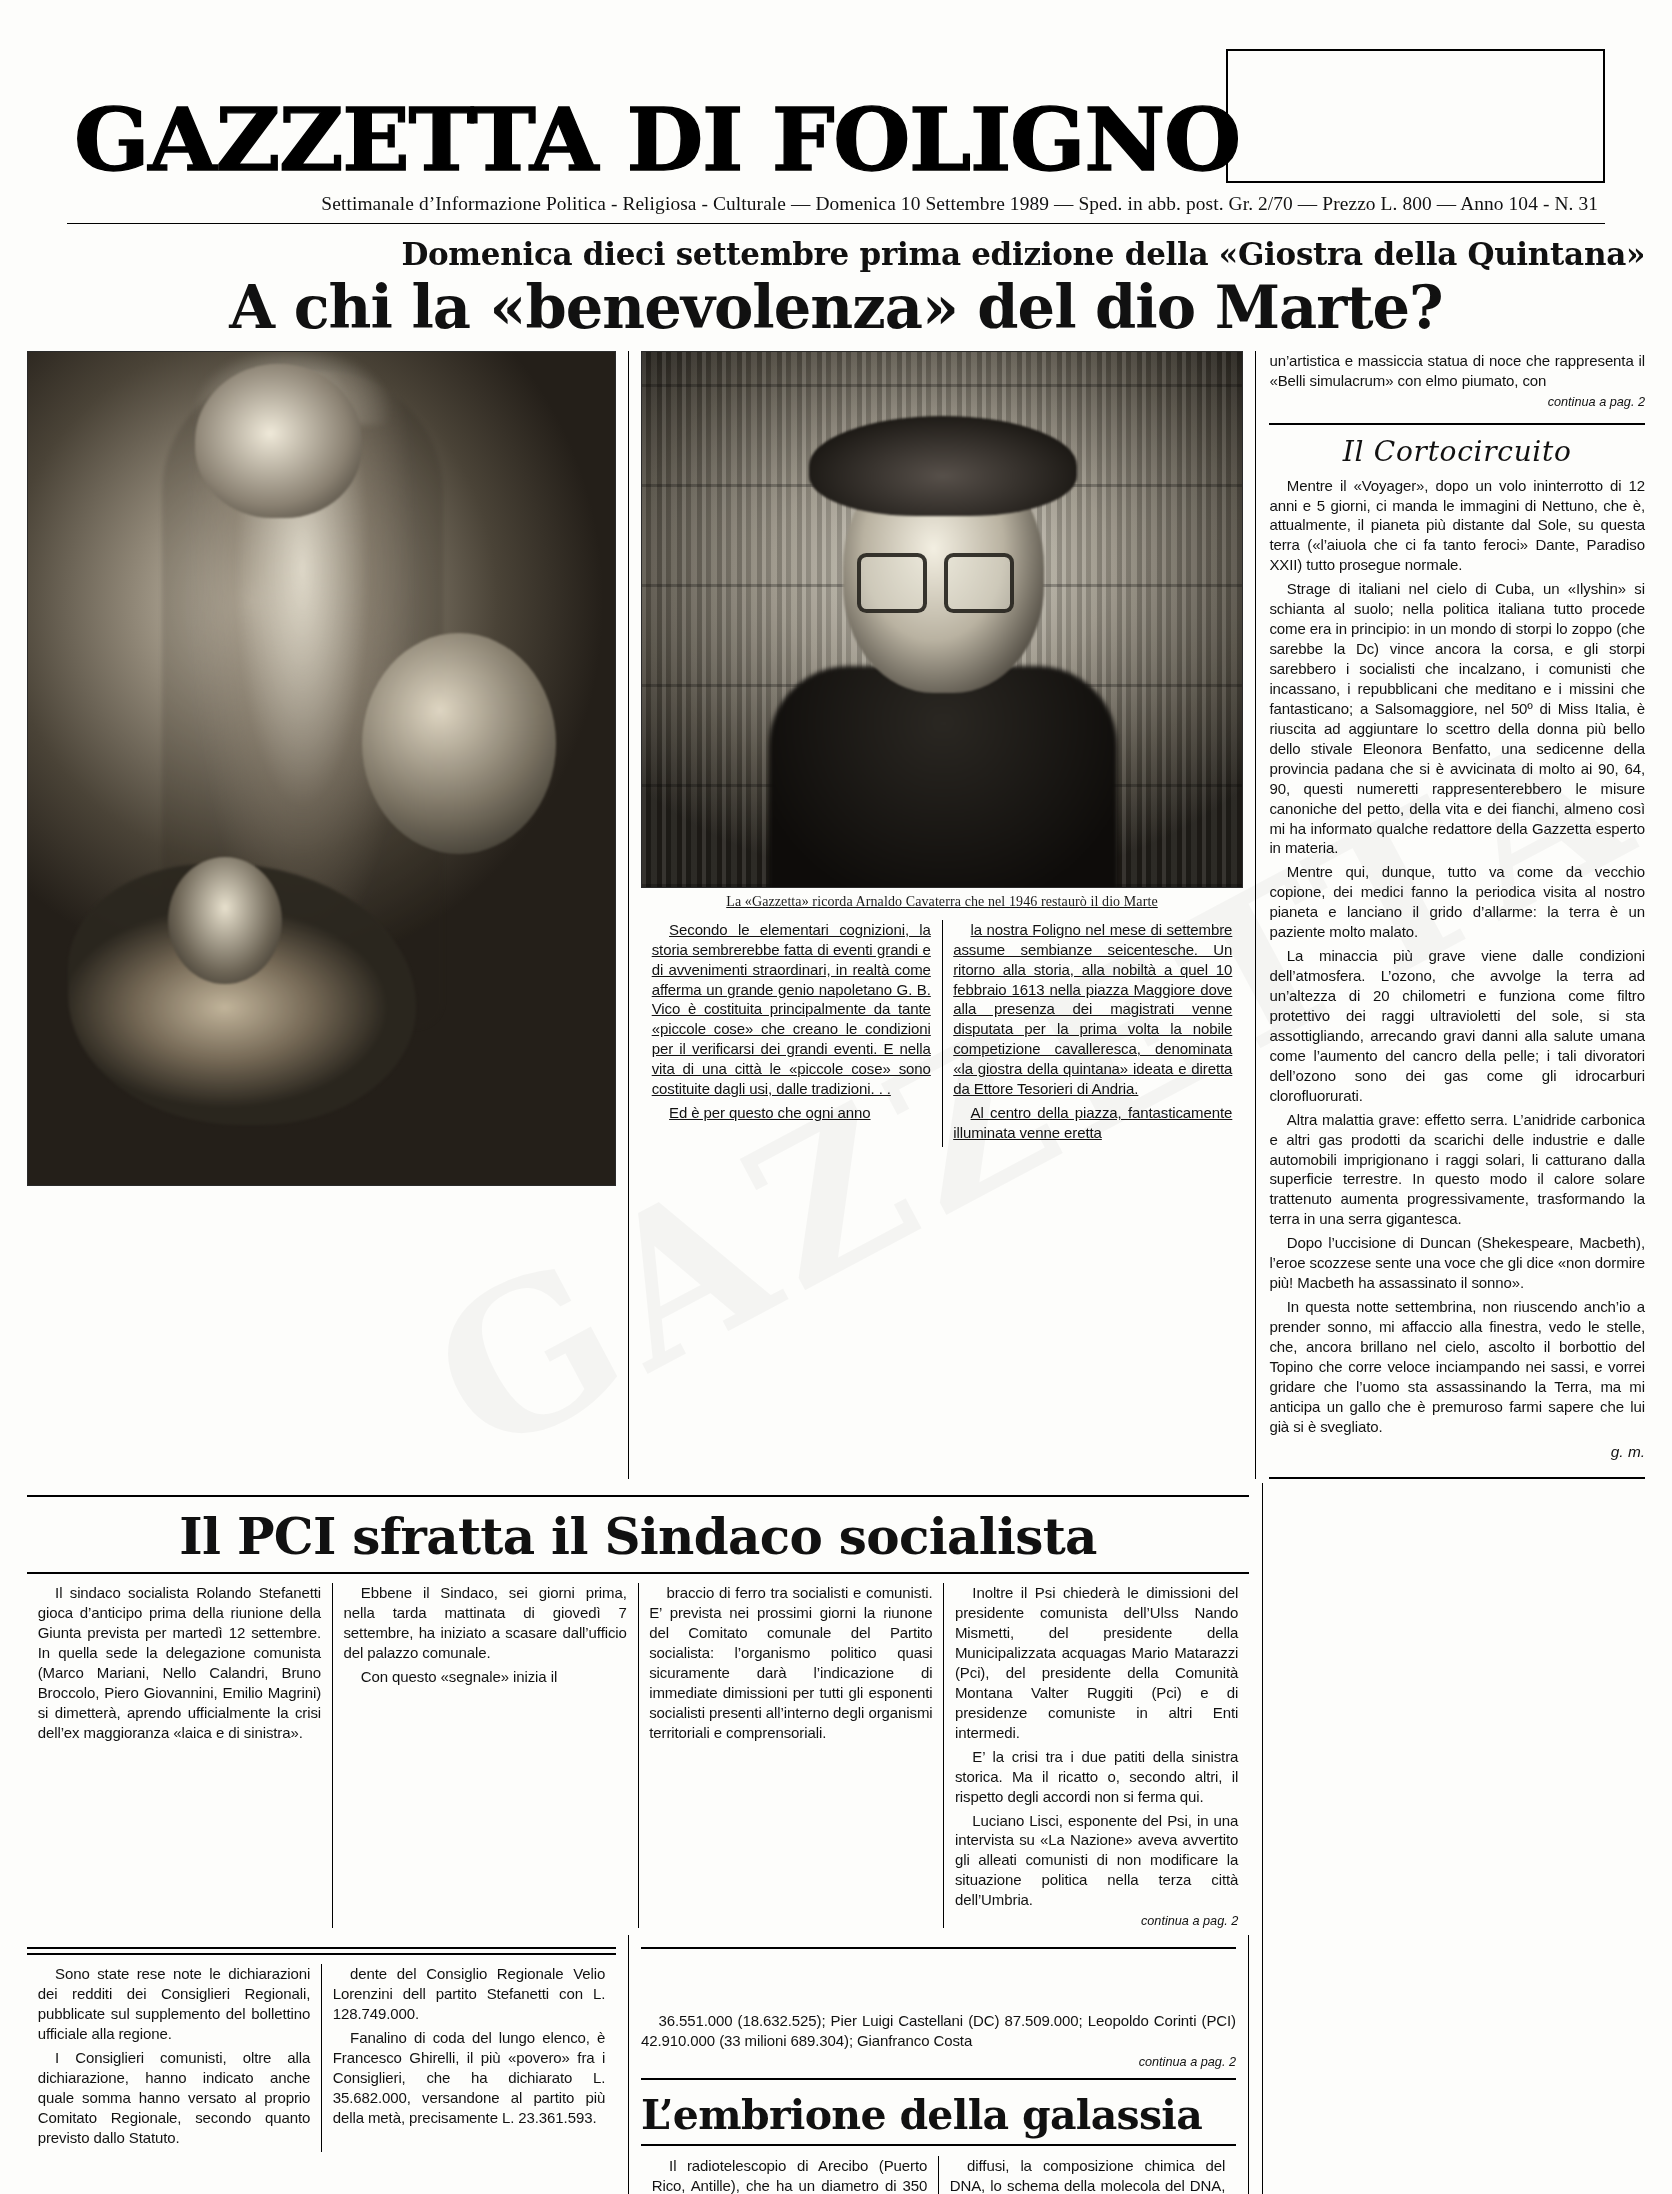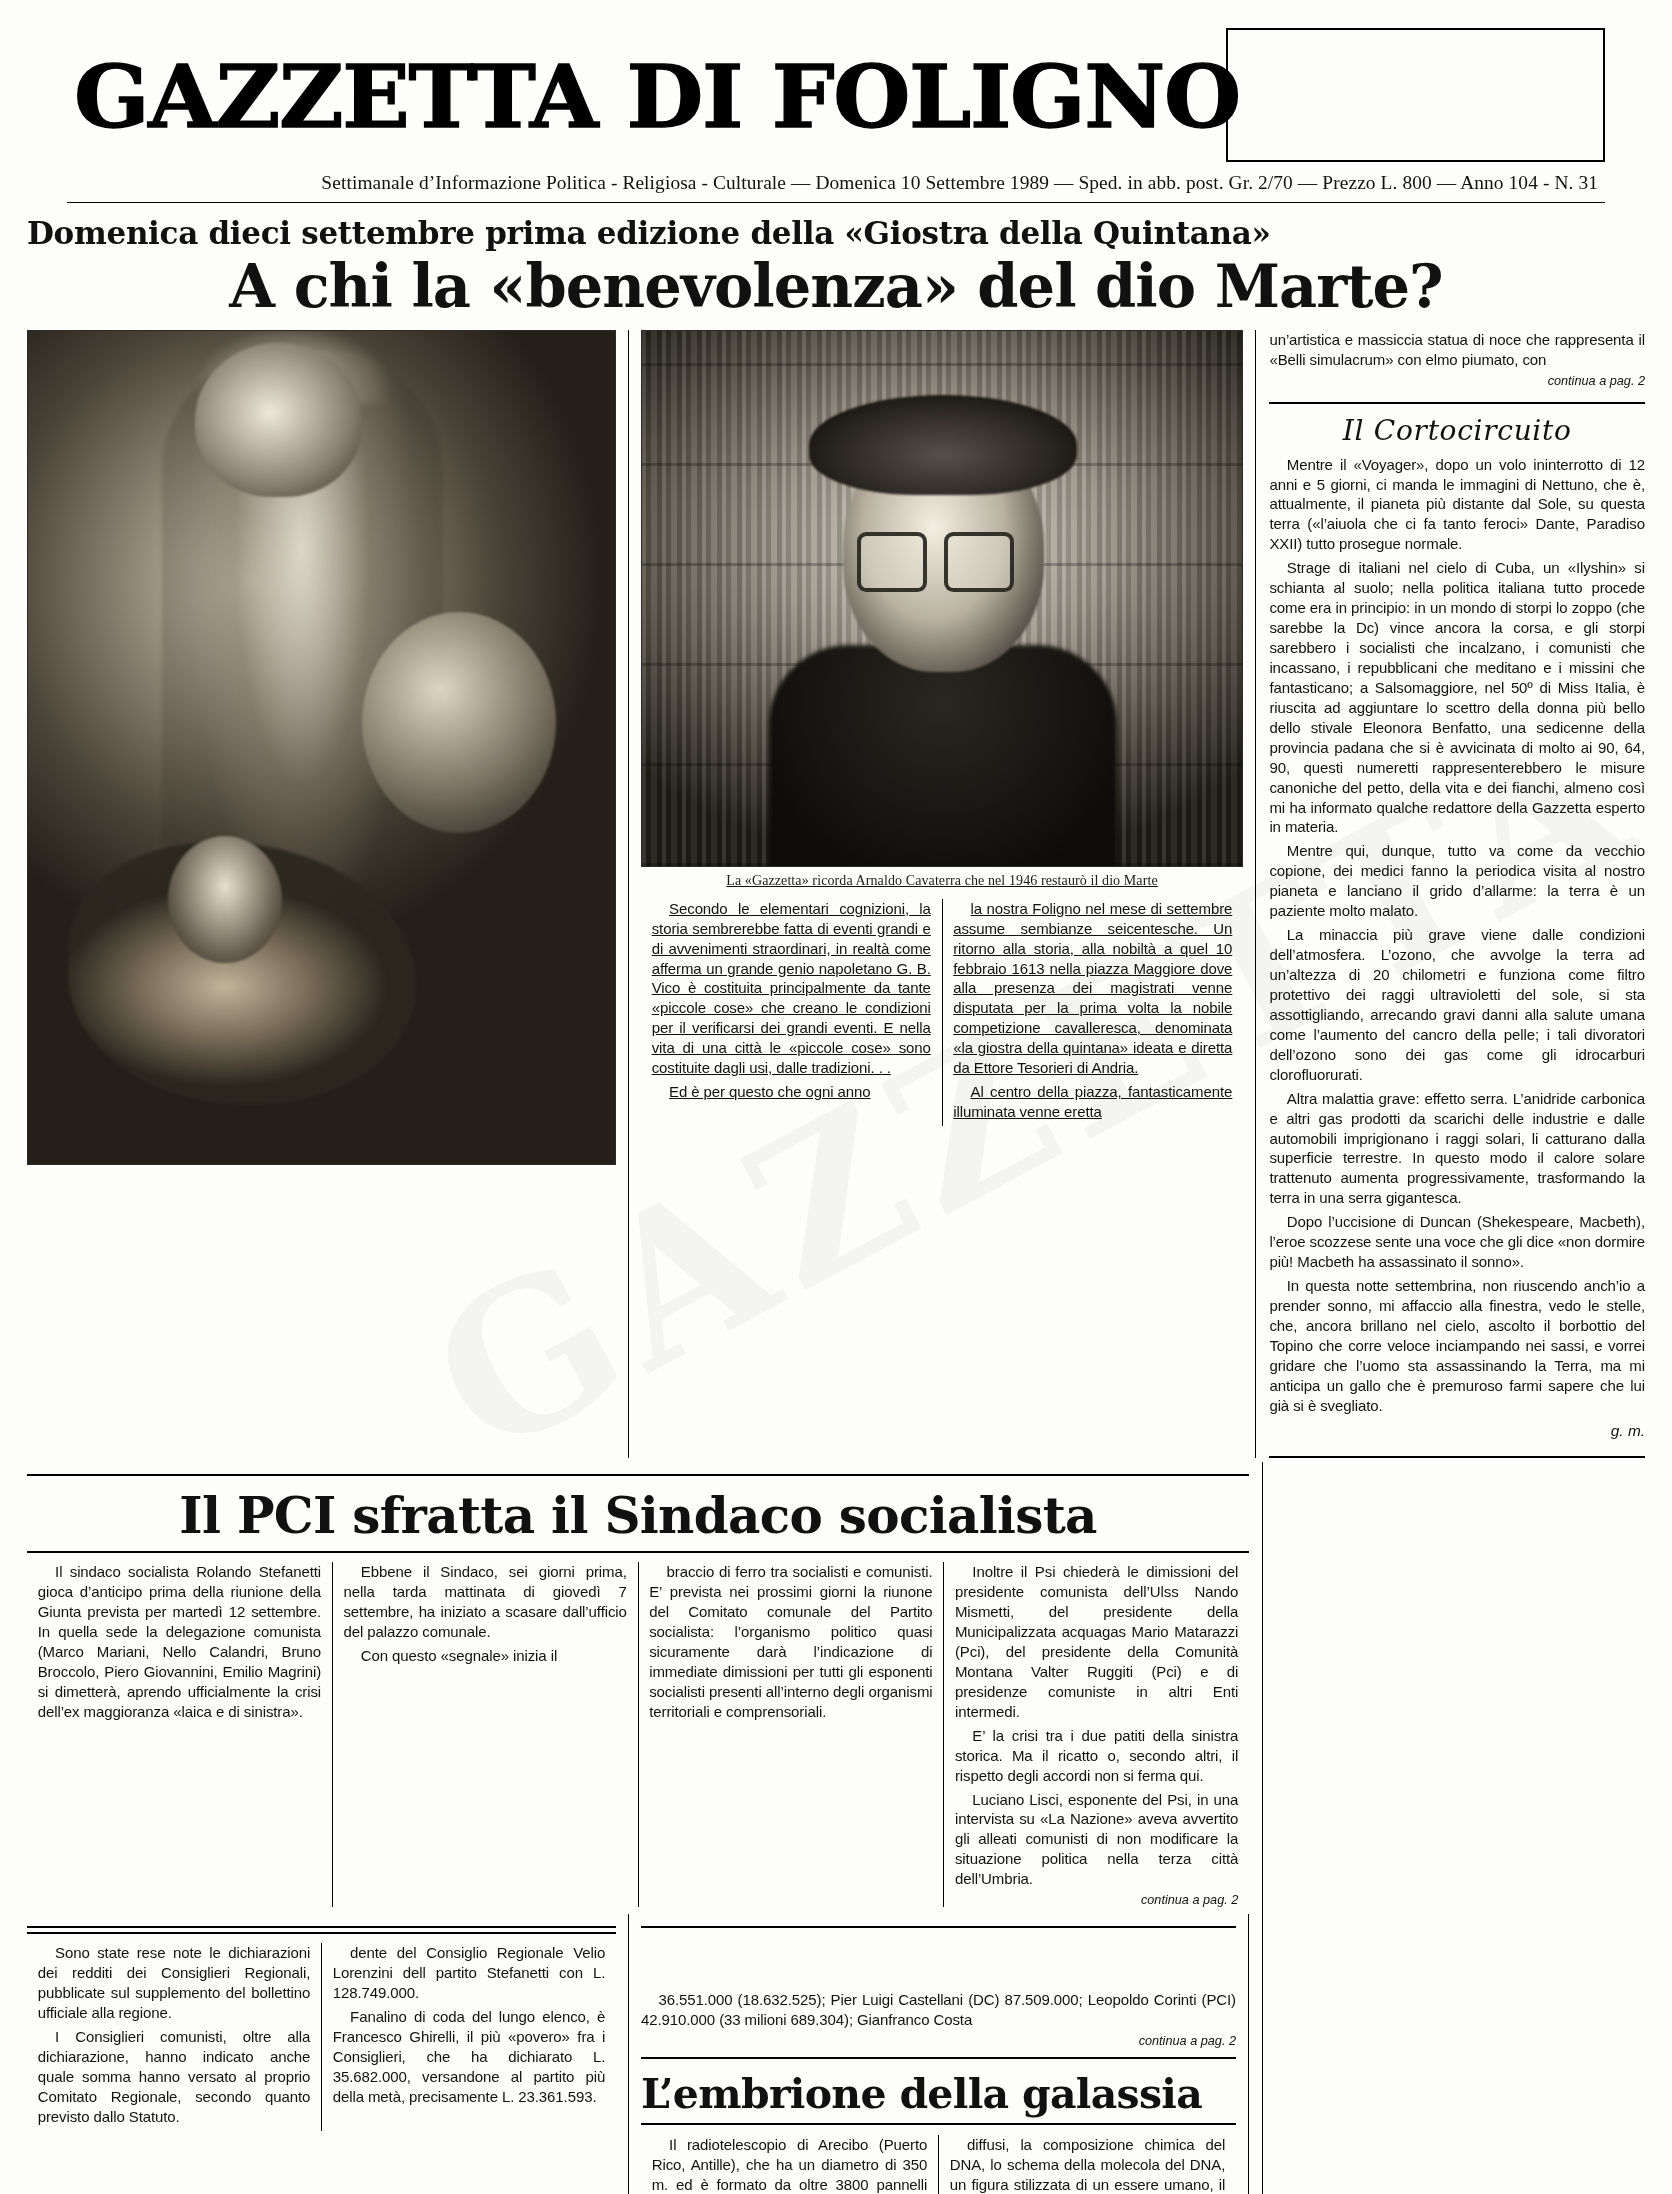--- a/index.html
+++ b/index.html
@@ -18,23 +18,24 @@
     min-height: 2194px;
     box-sizing: border-box;
     padding: 23px 27px 13.4px 27px;
     position: relative;
     background: #fdfdfb;
   }
 
   
   .masthead {
     display: flex;
-    align-items: center;
+    align-items: flex-end;
     justify-content: space-between;
     padding: 0 40px 0 47px;
+    margin-top: 21px;
   }
   .masthead-title {
     font-family: "DejaVu Serif", serif;
     font-weight: bold;
     font-size: 86px;
     line-height: 1;
     letter-spacing: -1.3px;
     margin-top: 8px;
     -webkit-text-stroke: 1.3px #000;
     color: #000;
@@ -52,21 +53,21 @@
     font-size: 19.4px;
     letter-spacing: 0.1px;
     text-align: right;
     white-space: nowrap;
   }
   .rule-thin {
     border-top: 1.3px solid #000;
     margin: 8px 40px 0 40px;
   }
   .kicker {
-    text-align: left;
+    text-align: right;
     font-family: "DejaVu Serif", serif;
     font-weight: bold;
     font-size: 31px;
     margin: 12px 0 6.7px 0;
     letter-spacing: -0.3px;
   }
   .headline {
     text-align: center;
     font-family: "DejaVu Serif", serif;
     font-weight: bold;

